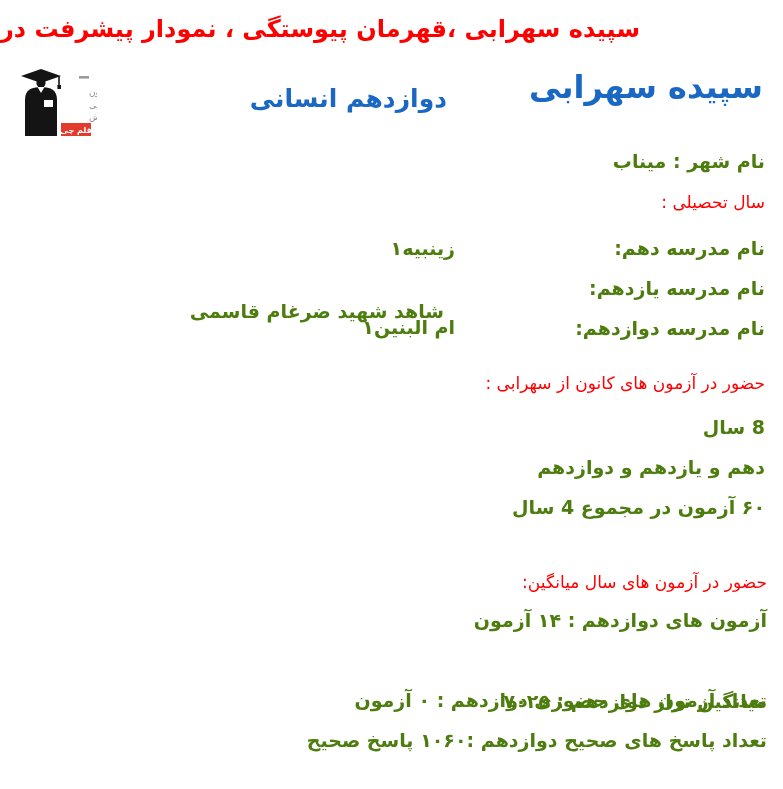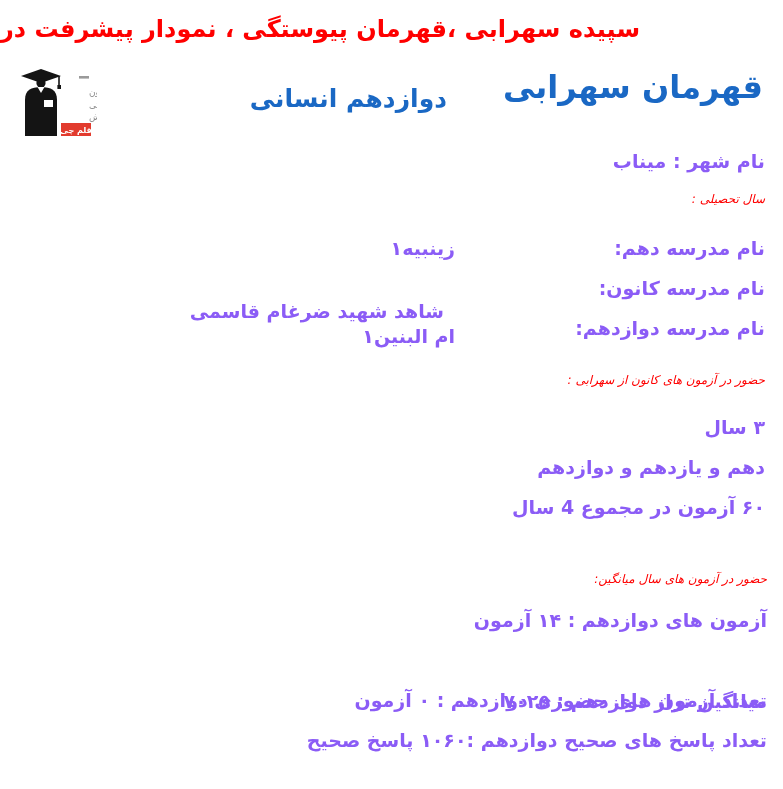--- a/index.html
+++ b/index.html
@@ -5,27 +5,27 @@
   :root { --red:#FE0000; --blue:#1A68C4; --badge:#E23B2E; }
   html,body{margin:0;padding:0;}
   body{
     width:783px;height:789px;background:#ffffff;position:relative;
     font-family:"DejaVu Sans",sans-serif;overflow:hidden;direction:rtl;
   }
   .abs{position:absolute;white-space:nowrap;}
   .title{top:15px;right:143px;font-size:24px;font-weight:bold;color:var(--red);}
   .student-name{top:68px;right:20px;font-size:32px;font-weight:bold;color:var(--blue);}
   .grade{top:84px;right:336px;font-size:25px;font-weight:bold;color:var(--blue);}
-  .black-line{font-size:19px;font-weight:bold;color:#8b5cf6;}
-  .red-header{font-size:12px;font-weight:normal;color:var(--red);font-style:italic;}
+  .black-line{font-size:19px;font-weight:bold;color:#4d7c0f;}
+  .red-header{font-size:17px;font-weight:normal;color:var(--red);}
   .city{top:150px;right:18px;}
   .year-header{top:192px;right:18px;}
   .sch-l0{top:237px;right:18px;} .sch-v0{top:237px;right:328px;text-align:center;}
   .sch-l1{top:277px;right:18px;} .sch-v1{top:277px;right:339px;margin-top:23px;}
-  .sch-l2{top:317px;right:18px;} .sch-v2{top:325px;right:328px;margin-left:12px;}
+  .sch-l2{top:317px;right:18px;} .sch-v2{top:316px;right:328px;margin-left:12px;}
   .att-header{top:373px;right:18px;}
   .att-0{top:416px;right:18px;}
   .att-1{top:456px;right:18px;}
   .att-2{top:496px;right:18px;}
   .tw-header{top:572px;right:16px;}
   .tw-0{top:609px;right:16px;}
   .tw-1{top:649px;right:16px;margin-top:41px;}
   .tw-2{top:689px;right:16px;}
   .tw-3{top:729px;right:16px;}
   .logo{position:absolute;left:13px;top:66px;width:84px;height:72px;}
@@ -48,35 +48,35 @@
     </g>
     <rect x="66" y="10" width="10" height="2.6" fill="#9a9a9a"></rect>
     <text x="76" y="29" text-anchor="end" font-size="9" fill="#8c8c8c" font-family="DejaVu Sans, sans-serif">کانون</text>
     <text x="76" y="42" text-anchor="end" font-size="9" fill="#8c8c8c" font-family="DejaVu Sans, sans-serif">فرهنگی</text>
     <text x="76" y="54" text-anchor="end" font-size="9" fill="#8c8c8c" font-family="DejaVu Sans, sans-serif">آموزش</text>
     <rect x="48" y="57" width="30" height="13" fill="var(--badge)"></rect>
     <text x="63" y="66.5" text-anchor="middle" font-size="8" font-weight="bold" fill="#ffffff" font-family="DejaVu Sans, sans-serif">قلم چی</text>
   </svg>
 </div>
 
-<div class="abs student-name">قهرمان سهرابی</div>
+<div class="abs student-name">سپیده سهرابی</div>
 <div class="abs grade">دوازدهم انسانی</div>
 
 <div class="abs black-line city">نام شهر : میناب</div>
 <div class="abs red-header year-header">سال تحصیلی :</div>
 
 <div class="abs black-line sch-l0">نام مدرسه دهم:</div>
 <div class="abs black-line sch-v0">زینبیه۱</div>
-<div class="abs black-line sch-l1">نام مدرسه کانون:</div>
+<div class="abs black-line sch-l1">نام مدرسه یازدهم:</div>
 <div class="abs black-line sch-v1">شاهد شهید ضرغام قاسمی</div>
 <div class="abs black-line sch-l2">نام مدرسه دوازدهم:</div>
 <div class="abs black-line sch-v2">ام البنین۱</div>
 
 <div class="abs red-header att-header">حضور در آزمون های کانون از سهرابی :</div>
-<div class="abs black-line att-0">۳ سال</div>
+<div class="abs black-line att-0">8 سال</div>
 <div class="abs black-line att-1">دهم و یازدهم و دوازدهم</div>
 <div class="abs black-line att-2">۶۰ آزمون در مجموع 4 سال</div>
 
 <div class="abs red-header tw-header">حضور در آزمون های سال میانگین:</div>
 <div class="abs black-line tw-0">آزمون های دوازدهم : ۱۴ آزمون</div>
 <div class="abs black-line tw-1">میانگین تراز دوازدهم : ۷۰۲۵</div>
 <div class="abs black-line tw-2">تعداد آزمون های حضوری دوازدهم : ۰ آزمون</div>
 <div class="abs black-line tw-3">تعداد پاسخ های صحیح دوازدهم :۱۰۶۰ پاسخ صحیح</div>
 
 </body></html>

